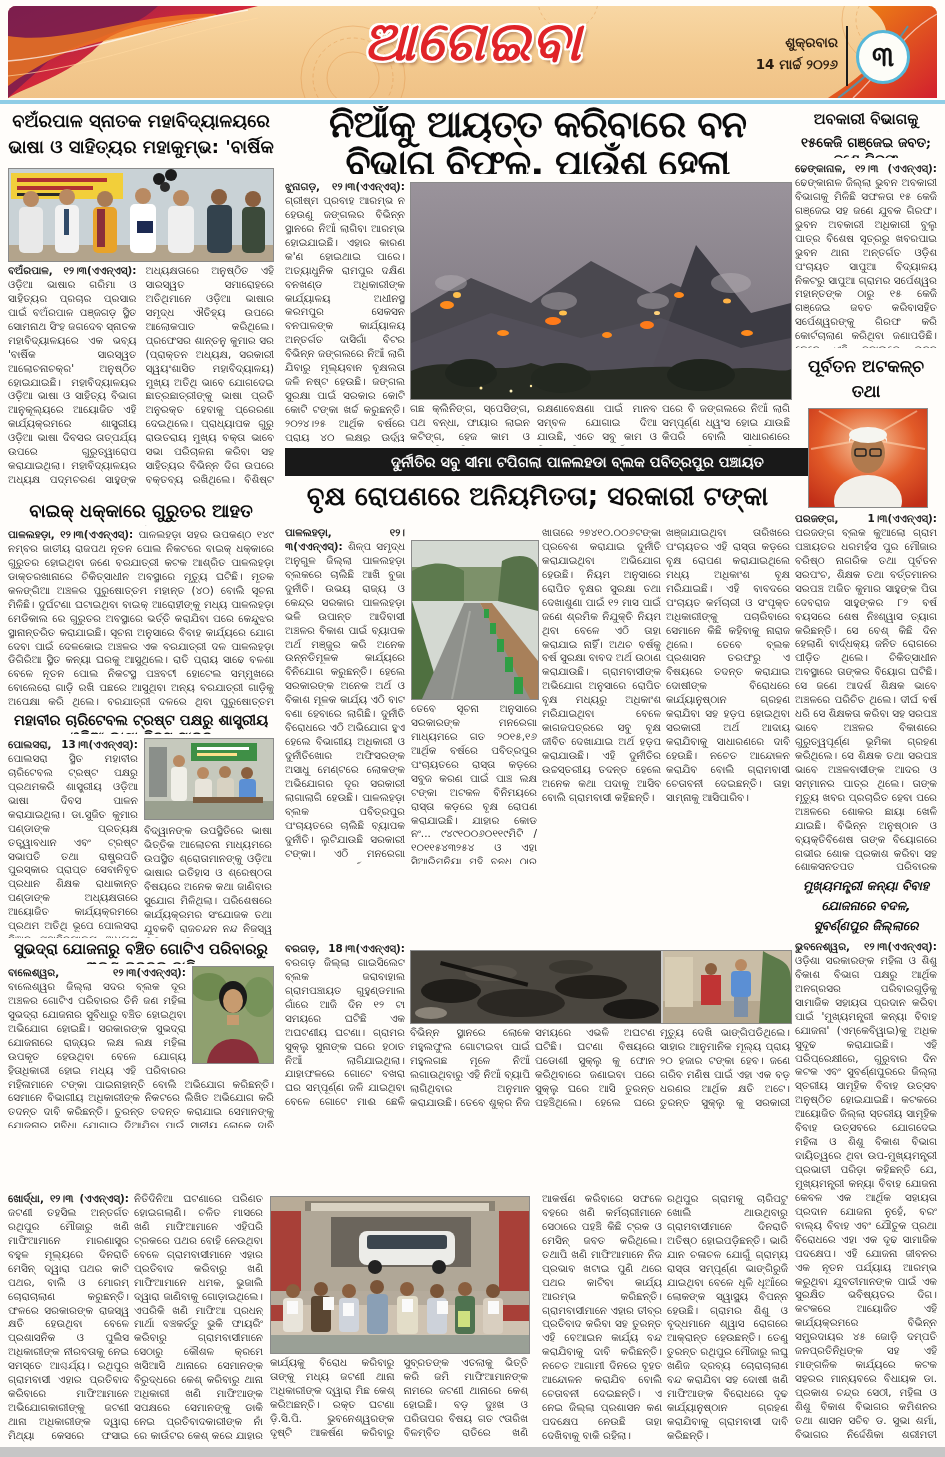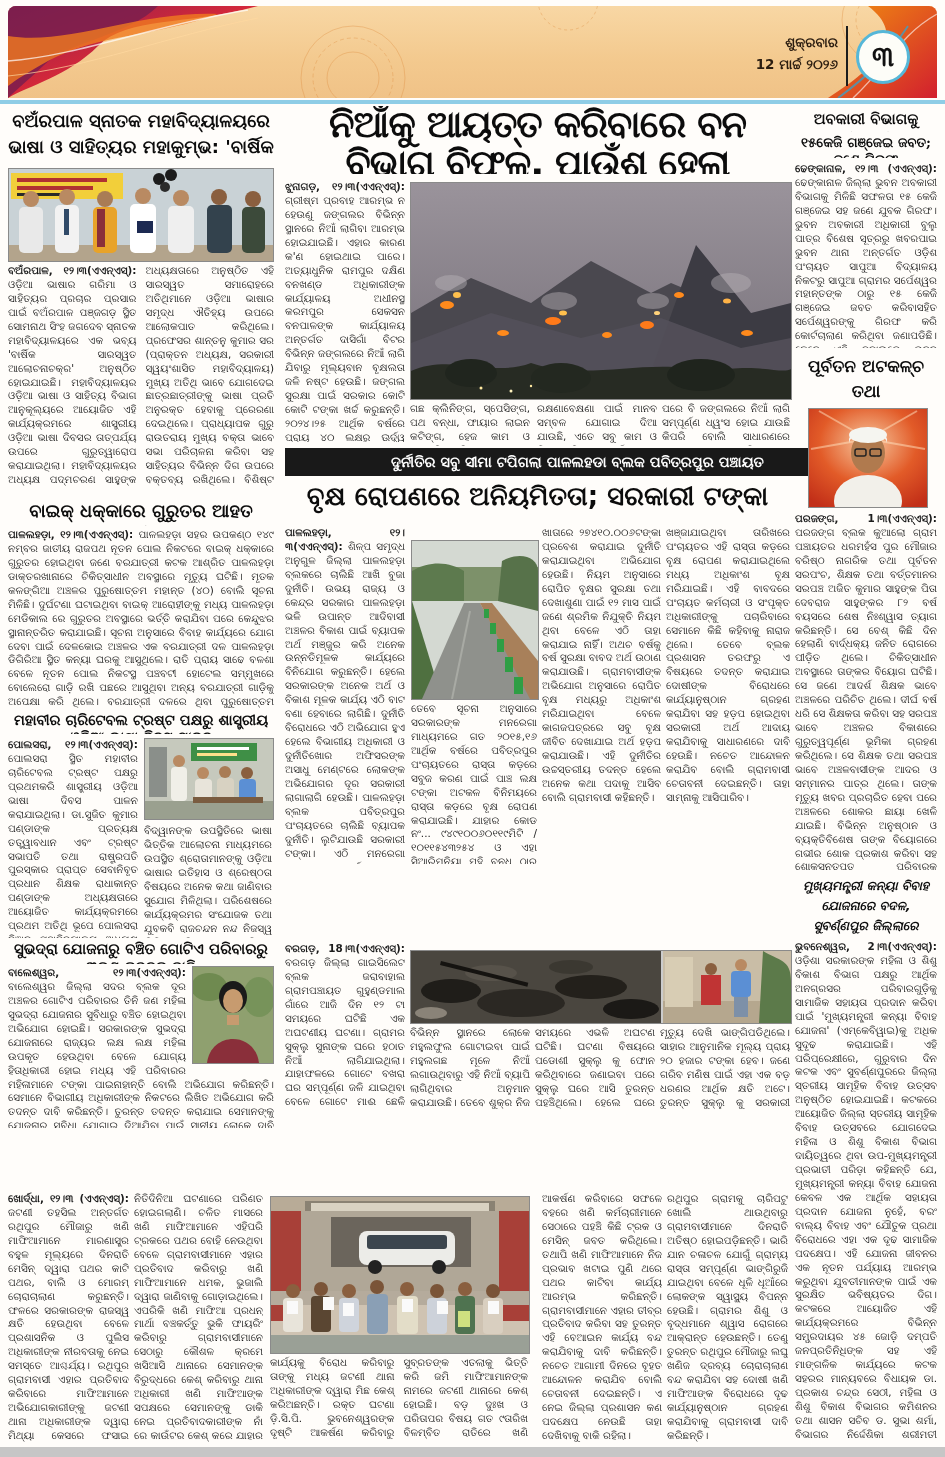--- a/index.html
+++ b/index.html
@@ -61,23 +61,24 @@
         <circle cx="880" cy="14" r="46"></circle>
           <circle cx="880" cy="14" r="32" stroke-dasharray="4 3"></circle>
         <circle cx="560" cy="-6" r="30" stroke-dasharray="3 3"></circle>
       </g>
 
       <path d="M929,0 L860,0 C900,30 870,60 820,92 L929,92 Z" fill="url(#rg-wave)"></path>
       <path d="M929,8 C890,30 880,60 845,92" stroke="#ffffff" stroke-width="1.4" fill="none" opacity=".6"></path>
       <path d="M830,92 C860,70 880,50 900,20" stroke="#2aa8d8" stroke-width="2" fill="none" opacity=".7"></path>
     </svg>
   </div>
+  <div class="abs" id="masthead-title">ଆଗେଇବା</div>
   <div class="abs" id="edition-block">
     <div>ଶୁକ୍ରବାର</div>
-    <div>12 ମାର୍ଚ୍ଚ ୨୦୨୬</div>
+    <div>14 ମାର୍ଚ୍ଚ ୨୦୨୬</div>
   </div>
   <div class="abs" id="edition-divider"></div>
   <div class="abs" id="page-circle">୩</div>
   <div class="abs" id="header-rule"></div>
 
   <div class="abs headline" style="left:8px;top:108px;width:266px;height:58px;font-size:18px;line-height:1.45;">ବଅଁରପାଳ ସ୍ନାତକ ମହାବିଦ୍ୟାଳୟରେ ଭାଷା ଓ ସାହିତ୍ୟର ମହାକୁମ୍ଭ: 'ବାର୍ଷିକ ସାରସ୍ୱତ ଆଲୋଚନାଚକ୍ର'</div>
   <div class="abs photo" style="left:8px;top:168px;width:264px;height:92px;">
     <svg width="264" height="92">
       <rect width="264" height="92" fill="#c9d2d6"></rect>
       <rect y="76" width="264" height="16" fill="#b3a48c"></rect>
@@ -116,21 +117,21 @@
   </div>
 
   <div class="abs headline" style="left:8px;top:500px;width:266px;height:26px;font-size:18px;">ବାଇକ୍ ଧକ୍କାରେ ଗୁରୁତର ଆହତ ବରଯାତ୍ରୀର ମୃତ୍ୟୁ</div>
   <div class="abs body" style="left:8px;top:528px;width:266px;height:180px;">
     <p style="margin:0;"><b class="dateline">ପାଳଲହଡ଼ା, ୧୨।୩(ଏଏନ୍‌ଏସ୍):</b>
     <span>ପାଳଲହଡ଼ା ସହର ଉପକଣ୍ଠ ୧୪୯ ନମ୍ବର ଜାତୀୟ ରାଜପଥ ନୂତନ ପୋଲ ନିକଟରେ ବାଇକ୍ ଧକ୍କାରେ ଗୁରୁତର ହୋଇଥିବା ଜଣେ ବରଯାତ୍ରୀ କଟକ ଆଶ୍ରିତ ପାଳଲହଡ଼ା ଡାକ୍ତରଖାନାରେ ଚିକିତ୍ସାଧୀନ ଅବସ୍ଥାରେ ମୃତ୍ୟୁ ଘଟିଛି। ମୃତକ କଳଙ୍ଗିଆ ଅଞ୍ଚଳର ପୁରୁଷୋତ୍ତମ ମହାନ୍ତ (୪୦) ବୋଲି ସୂଚନା ମିଳିଛି। ଦୁର୍ଘଟଣା ଘଟାଇଥିବା ବାଇକ୍ ଆରୋହୀଙ୍କୁ ମଧ୍ୟ ପାଳଲହଡ଼ା ମେଡିକାଲ ରେ ଗୁରୁତର ଅବସ୍ଥାରେ ଭର୍ତ୍ତି କରାଯିବା ପରେ କେନ୍ଦୁଝର ସ୍ଥାନାନ୍ତରିତ କରାଯାଇଛି। ସୂଚନା ଅନୁସାରେ ବିବାହ କାର୍ଯ୍ୟରେ ଯୋଗ ଦେବା ପାଇଁ ଦେଳକୋଇ ଅଞ୍ଚଳର ଏକ ବରଯାତ୍ରୀ ଦଳ ପାଳଲହଡ଼ା ଡିଗିରିଆ ସ୍ଥିତ କନ୍ୟା ଘରକୁ ଆସୁଥିଲେ। ରାତି ପ୍ରାୟ ସାଢେ ବଳଶା ବେଳେ ନୂତନ ପୋଲ ନିକଟସ୍ଥ ପଞ୍ଚବଟୀ ହୋଟେଲ ସମ୍ମୁଖରେ ବୋଲେରୋ ଗାଡ଼ି ରଖି ପଛରେ ଆସୁଥିବା ଅନ୍ୟ ବରଯାତ୍ରୀ ଗାଡ଼ିକୁ ଅପେକ୍ଷା କରି ଥିଲେ। ବରଯାତ୍ରୀ ଦଳରେ ଥିବା ପୁରୁଷୋତ୍ତମ ମହାନ୍ତ ବୋଲେରୋ ଗାଡିରୁ ଓହ୍ଲାଇ ରାସ୍ତା ପାର୍ଶ୍ୱରେ ଛିଡ଼ା ହୋଇଥିବା ବେଳେ ପାଳଲହଡ଼ା ପଟୁ ବାଇକରେ ଫେରୁଥିବା ଚିତ୍ତବିକ୍ ଗାଁର ଆନନ୍ଦ ମହାପାତ୍ର ବରଯାତ୍ରୀ ପୁରୁଷୋତ୍ତମକୁ ଧକ୍କା ଦେଇଥିଲା। ବାଇକ୍ ଧକ୍କାରେ ଉଭୟ ପୁରୁଷୋତ୍ତମ ଓ ବାଇକ୍ ଆରୋହୀ ଗୁରୁତର ହୋଇ ପଡ଼ିଥିଲେ। ଉଭୟଙ୍କ ପାଳଲହଡ଼ା ଡାକ୍ତରଖାନାରେ ଭର୍ତ୍ତି କରାଯାଇଥିବା ବେଳେ ଆଜି ବରଯାତ୍ରୀ ପୁରୁଷୋତ୍ତମଙ୍କର ଚିକିତ୍ସାଧୀନ ଅବସ୍ଥାରେ ମୃତ୍ୟୁ ଘଟିଛି। ଦୁର୍ଘଟଣା ରେ ଗୁରୁତର ବାଇକ୍ ଆରୋହୀଙ୍କୁ କେନ୍ଦୁଝର ଡାକ୍ତରଖାନା ସ୍ଥାନାନ୍ତରିତ କରାଯାଇଛି। ପୋଲିସ୍ ତଦନ୍ତ ଜାରି ରଖିଛି।</span></p>
   </div>
 
   <div class="abs headline" style="left:8px;top:712px;width:266px;height:22px;font-size:14.5px;">ମହାବୀର ଚାରିଟେବଲ ଟ୍ରଷ୍ଟ ପକ୍ଷରୁ ଶାସ୍ତ୍ରୀୟ ଓଡ଼ିଆ ଭାଷା ଦିବସ ପାଳନ</div>
   <div class="abs body" style="left:8px;top:738px;width:130px;height:200px;">
-    <p style="margin:0;"><b class="dateline">ପୋଲସରା, ୧୨।୩(ଏଏନ୍‌ଏସ୍):</b>
+    <p style="margin:0;"><b class="dateline">ପୋଲସରା, 13।୩(ଏଏନ୍‌ଏସ୍):</b>
     <span>ପୋଲସରା ସ୍ଥିତ ମହାବୀର ଚାରିଟେବଲ ଟ୍ରଷ୍ଟ ପକ୍ଷରୁ ପ୍ରଥମକରି ଶାସ୍ତ୍ରୀୟ ଓଡ଼ିଆ ଭାଷା ଦିବସ ପାଳନ କରାଯାଇଥିଲା। ଡା.ସୁଜିତ କୁମାର ପଣ୍ଡାଙ୍କ ପ୍ରତ୍ୟକ୍ଷ ତତ୍ତ୍ୱାବଧାନ ଏବଂ ଟ୍ରଷ୍ଟ ସଭାପତି ତଥା ରାଷ୍ଟ୍ରପତି ପୁରସ୍କାର ପ୍ରାପ୍ତ ସେବାନିବୃତ ପ୍ରଧାନ ଶିକ୍ଷକ ରାଧାକାନ୍ତ ପଣ୍ଡାଙ୍କ ଅଧ୍ୟକ୍ଷତାରେ ଆୟୋଜିତ କାର୍ଯ୍ୟକ୍ରମରେ ପ୍ରଥମ ଅତିଥି ଭୂପେ ପୋଲସରା ବିଜ୍ଞାନ ମହାବିଦ୍ୟାଳୟ ଅଧ୍ୟକ୍ଷ ଡ. ଦିଲୀପ କୁମାର ନାୟକ, ମୁଖ୍ୟ ବକ୍ତା ରୂପେ ଅବସର ପ୍ରାପ୍ତ ଶିକ୍ଷକ ଦୁର୍ଗାପ୍ରସାଦ ମହାପାତ୍ର ଏବଂ ସମ୍ମାନିତ ଅତିଥି ରୂପେ ଶିକ୍ଷାବିତ୍ ଯୁଧିଷ୍ଠିର ପଣ୍ଡା, ଆଇନଜୀବୀ ସନ୍ୟାସୀ ସାହୁ ଓ କବିଷ ସାମାଜିକ ସନ୍ତୋଷ କୁମାର ପଣ୍ଡା ପ୍ରମୁଖ ଯୋଗ ଦେଇଥିଲେ। ଏହି ଅବସରରେ ଭାଷା</span></p>
   </div>
   <div class="abs photo" style="left:144px;top:738px;width:128px;height:80px;">
     <svg width="128" height="80">
       <rect width="128" height="80" fill="#c6c9bd"></rect>
       <rect y="62" width="128" height="18" fill="#9aa08f"></rect>
       <rect x="46" y="4" width="66" height="18" fill="#3f8f46"></rect>
       <rect x="52" y="8" width="52" height="3" fill="#fff"></rect>
         <rect x="52" y="14" width="40" height="3" fill="#ffe08a"></rect>
       <rect x="4" y="8" width="18" height="50" fill="#8a8f8a"></rect>
@@ -314,21 +315,21 @@
       <rect x="61" y="40" width="11" height="7" rx="2" fill="none" stroke="#222" stroke-width="1.5"></rect>
     </svg>
   </div>
   <div class="abs body" style="left:795px;top:512px;width:142px;height:358px;">
     <p style="margin:0;"><b class="dateline">ପରଜଙ୍ଗ, 1।୩(ଏଏନ୍‌ଏସ୍):</b>
     <span>ପରଜଙ୍ଗ ବ୍ଲକ କୁଆଲୋ ଗ୍ରାମ ପଞ୍ଚାୟତର ଧରମହଁସ ପୁର ମୌଜାର ବରିଷ୍ଠ ନାଗରିକ ତଥା ପୂର୍ବତନ ସରପଂଚ, ଶିକ୍ଷକ ତଥା ବର୍ତ୍ତମାନର ସରପଞ୍ଚ ଅଜିତ କୁମାର ସାହୁଙ୍କ ପିତା ଦେବରାଜ ସାହୁଙ୍କର ୮୨ ବର୍ଷ ବୟସରେ ଶେଷ ନିଃଶ୍ୱାସ ତ୍ୟାଗ କରିଛନ୍ତି। ସେ ବେଶ୍ କିଛି ଦିନ ହେଲାଣି ବାର୍ଦ୍ଧକ୍ୟ ଜନିତ ରୋଗରେ ପୀଡ଼ିତ ଥିଲେ। ଚିକିତ୍ସାଧୀନ ଅବସ୍ଥାରେ ତାଙ୍କର ବିୟୋଗ ଘଟିଛି। ସେ ଜଣେ ଆଦର୍ଶ ଶିକ୍ଷକ ଭାବେ ଅଞ୍ଚଳରେ ପରିଚିତ ଥିଲେ। ଦୀର୍ଘ ବର୍ଷ ଧରି ସେ ଶିକ୍ଷକତା କରିବା ସହ ସରପଞ୍ଚ ଭାବେ ଅଞ୍ଚଳର ବିକାଶରେ ଗୁରୁତ୍ୱପୂର୍ଣ୍ଣ ଭୂମିକା ଗ୍ରହଣ କରିଥିଲେ। ସେ ଶିକ୍ଷକ ତଥା ସରପଞ୍ଚ ଭାବେ ଅଞ୍ଚଳବାସୀଙ୍କ ଆଦର ଓ ସମ୍ମାନର ପାତ୍ର ଥିଲେ। ତାଙ୍କ ମୃତ୍ୟୁ ଖବର ପ୍ରଚାରିତ ହେବା ପରେ ଅଞ୍ଚଳରେ ଶୋକର ଛାୟା ଖେଳି ଯାଇଛି। ବିଭିନ୍ନ ଅନୁଷ୍ଠାନ ଓ ବ୍ୟକ୍ତିବିଶେଷ ତାଙ୍କ ବିୟୋଗରେ ଗଭୀର ଶୋକ ପ୍ରକାଶ କରିବା ସହ ଶୋକସନ୍ତପ୍ତ ପରିବାରକୁ ସମବେଦନା ଜଣାଇଛନ୍ତି। ତାଙ୍କ ବିୟୋଗରେ ଅଞ୍ଚଳରେ ଶୋକର ଛାୟା ଖେଳି ଯାଇଛି।</span></p>
   </div>
 
   <div class="abs headline" style="left:795px;top:876px;width:142px;height:58px;font-size:12.5px;font-style:italic;line-height:1.6;">ମୁଖ୍ୟମନ୍ତ୍ରୀ କନ୍ୟା ବିବାହ ଯୋଜନାରେ ବଦଳ, ସୁବର୍ଣ୍ଣପୁର ଜିଲ୍ଲାରେ ସାମୂହିକ ବିବାହ ଆୟୋଜିତ</div>
   <div class="abs body" style="left:795px;top:940px;width:142px;height:498px;">
-    <p style="margin:0;"><b class="dateline">ଭୁବନେଶ୍ୱର, 2।୩(ଏଏନ୍‌ଏସ୍):</b>
+    <p style="margin:0;"><b class="dateline">ଭୁବନେଶ୍ୱର, ୧୨।୩(ଏଏନ୍‌ଏସ୍):</b>
     <span>ଓଡ଼ିଶା ସରକାରଙ୍କ ମହିଳା ଓ ଶିଶୁ ବିକାଶ ବିଭାଗ ପକ୍ଷରୁ ଆର୍ଥିକ ଅନଗ୍ରସର ପରିବାରଗୁଡ଼ିକୁ ସାମାଜିକ ସହାୟତା ପ୍ରଦାନ କରିବା ପାଇଁ 'ମୁଖ୍ୟମନ୍ତ୍ରୀ କନ୍ୟା ବିବାହ ଯୋଜନା' (ଏମ୍‌କେବିୱାଇ)କୁ ଅଧିକ ସୁଦୃଢ କରାଯାଇଛି। ଏହି ପରିପ୍ରେକ୍ଷୀରେ, ଗୁରୁବାର ଦିନ କଟକ ଏବଂ ସୁବର୍ଣ୍ଣପୁରରେ ଜିଲ୍ଲା ସ୍ତରୀୟ ସାମୂହିକ ବିବାହ ଉତ୍ସବ ଅନୁଷ୍ଠିତ ହୋଇଯାଇଛି। କଟକରେ ଆୟୋଜିତ ଜିଲ୍ଲା ସ୍ତରୀୟ ସାମୂହିକ ବିବାହ ଉତ୍ସବରେ ଯୋଗଦେଇ ମହିଳା ଓ ଶିଶୁ ବିକାଶ ବିଭାଗ ଦାୟିତ୍ୱରେ ଥିବା ଉପ-ମୁଖ୍ୟମନ୍ତ୍ରୀ ପ୍ରଭାତୀ ପରିଡ଼ା କହିଛନ୍ତି ଯେ, ମୁଖ୍ୟମନ୍ତ୍ରୀ କନ୍ୟା ବିବାହ ଯୋଜନା କେବଳ ଏକ ଆର୍ଥିକ ସହାୟତା ପ୍ରଦାନ ଯୋଜନା ନୁହେଁ, ବରଂ ବାଲ୍ୟ ବିବାହ ଏବଂ ଯୌତୁକ ପ୍ରଥା ବିରୋଧରେ ଏହା ଏକ ଦୃଢ ସାମାଜିକ ପଦକ୍ଷେପ। ଏହି ଯୋଜନା ଜୀବନର ଏକ ନୂତନ ପର୍ଯ୍ୟାୟ ଆରମ୍ଭ କରୁଥିବା ଯୁବତୀମାନଙ୍କ ପାଇଁ ଏକ ସୁରକ୍ଷିତ ଭବିଷ୍ୟତର ଦିଗ। କଟକରେ ଆୟୋଜିତ ଏହି କାର୍ଯ୍ୟକ୍ରମରେ ବିଭିନ୍ନ ସମ୍ପ୍ରଦାୟର ୪୫ ଜୋଡ଼ି ଦମ୍ପତି ଜନପ୍ରତିନିଧିଙ୍କ ସହ ଏହି ମାଙ୍ଗଳିକ କାର୍ଯ୍ୟରେ କଟକ ସହରର ମାନ୍ୟବରେ ବିଧାୟକ ଡା. ପ୍ରକାଶ ଚନ୍ଦ୍ର ସେଠୀ, ମହିଳା ଓ ଶିଶୁ ବିକାଶ ବିଭାଗର କମିଶନର ତଥା ଶାସନ ସଚିବ ଡ. ସୁଭା ଶର୍ମା, ବିଭାଗର ନିର୍ଦ୍ଦେଶିକା ଶ୍ରୀମତୀ ମୋନିଶା ବାନାର୍ଜୀ, ବିଭାଗର ଅନ୍ୟ ଅଧିକାରୀଗଣ, କଟକର ଜିଲ୍ଲାପାଳ ଦତ୍ତାତ୍ରେୟ ଭାଉସାହେବ ଶିନ୍ଦେ, ସିଏମ୍‌ସି କମିଶନର ଅନିର୍ବାଣ ରଥ ସହୋଦା ଏବଂ ଅନ୍ୟ ମାନ୍ୟଗଣ୍ୟ ବ୍ୟକ୍ତିଗଣ ଉପସ୍ଥିତ ଥିଲେ। ଉପ-ମୁଖ୍ୟମନ୍ତ୍ରୀ ବ୍ୟକ୍ତିଗତ ଭାବେ ନବଦମ୍ପତିଙ୍କ ସହ ଆଲୋଚନା କରି ସେମାନଙ୍କୁ ଆଶୀର୍ବାଦ ପ୍ରଦାନ କରିବା ସହ ପାରସ୍ପରିକ ସହଯୋଗ, ବୁଝାମଣା ଏବଂ ସମାନତା ଭିତ୍ତିରେ ପରିବାର ଗଠନ କରିବାକୁ ପରାମର୍ଶ ଦେଇଛନ୍ତି। ସେହିପରି ସୁବର୍ଣ୍ଣପୁର ଜିଲ୍ଲା ପ୍ରଶାସନ ପକ୍ଷରୁ ଶଙ୍କର ସ୍ଥିତ କଳ୍ୟାଣ ମଣ୍ଡପଠାରେ ମଧ୍ୟ ମୁଖ୍ୟମନ୍ତ୍ରୀ କନ୍ୟା ବିବାହ ଯୋଜନାରେ ଏକ ଜିଲ୍ଲା ସ୍ତରୀୟ ସାମୂହିକ ବିବାହ ଉତ୍ସବ ଅନୁଷ୍ଠିତ ହୋଇଯାଇଛି।</span></p>
   </div>
 
   <div class="abs body" style="left:8px;top:1192px;width:121px;height:252px;">
     <p style="margin:0;"><b class="dateline">ଖୋର୍ଦ୍ଧା, ୧୨।୩ (ଏଏନ୍‌ଏସ୍):</b>
     <span>ଜଟଣୀ ତହସିଲ ଅନ୍ତର୍ଗତ ରଥିପୁର ମୌଜାରୁ ଖଣି ମାଫିଆମାନେ ମାରଣାସ୍ତ୍ର ବହୁଳ ମୂଲ୍ୟରେ ଦିନରାତି ମେସିନ୍ ଦ୍ୱାରା ପଥର କାଟି ପଥର, ବାଲି ଓ ମୋରମ୍ ଚୋରାଚାଲାଣ କରୁଛନ୍ତି। ଫଳରେ ସରକାରଙ୍କ ରାଜସ୍ୱ କ୍ଷତି ହେଉଥିବା ବେଳେ ପ୍ରଶାସନିକ ଓ ପୁଲିସ ଅଧିକାରୀଙ୍କ ନୀରବତାକୁ ନେଇ ସମସ୍ତେ ଆଶ୍ଚର୍ଯ୍ୟ। ରଥିପୁର ଗ୍ରାମବାସୀ ଏହାର ପ୍ରତିବାଦ କରିବାରେ ମାଫିଆମାନେ ଅଭିଯୋଗକାରୀଙ୍କୁ ଜଟଣୀ ଥାନା ଅଧିକାରୀଙ୍କ ଦ୍ୱାରା ମିଥ୍ୟା କେସରେ ଫସାଇ ହଇରାଣ କରୁଥିବା ପ୍ରତିବାଦରେ ଆଜି ସ୍ଥାନୀୟ ଲୋକ ଜିଲ୍ଲାପାଳଙ୍କୁ ଲିଖିତ ଅଭିଯୋଗ କରିଛନ୍ତି। ପ୍ରକାଶଥାଉକି, ରଥିପୁର ମୌଜାରୁ ଖଣି ମାଫିଆମାନଙ୍କ ସାରା ଦିନରାତି ମେସିନ୍ ଦ୍ୱାରା ପଥର କାଟି ପଥର, ବାଲି ଓ ମୋରମ୍ ଚୋରିକରିବା</span></p>
   </div>
   <div class="abs body" style="left:134px;top:1192px;width:129px;height:252px;">ନିତିଦିନିଆ ଘଟଣାରେ ପରିଣତ ହୋଇଗଲାଣି। ଚଳିତ ମାସରେ ଖଣି ମାଫିଆମାନେ ଏହିପରି ଟ୍ରକରେ ପଥର ବୋହି ନେଉଥିବା ବେଳେ ଗ୍ରାମବାସୀମାନେ ଏହାର ପ୍ରତିବାଦ କରିବାରୁ ଖଣି ମାଫିଆମାନେ ଧମକ, ଭୁଜାଲି ଦ୍ୱାରା ଜାଣିବାକୁ ଗୋଡ଼ାଇଥିଲେ। ଏପରିକି ଖଣି ମାଫିଆ ପ୍ରଧନ୍ ମାର୍ଥା ବଞ୍ଚକର୍ତ୍ତୁ ଭୁକି ଫାୟରିଂ କରିବାରୁ ଗ୍ରାମବାସୀମାନେ ସେଠାରୁ କୌଶଳ କ୍ରମେ ଖସିଆସି ଥାନାରେ ସେମାନଙ୍କ ବିରୁଦ୍ଧରେ କେଶ୍ କରିବାରୁ ଥାନା ଅଧିକାରୀ ଖଣି ମାଫିଆଙ୍କ ସପକ୍ଷରେ ସେମାନଙ୍କୁ ଡାକି ନେଇ ପ୍ରତିବାଦକାରୀଙ୍କ ନାଁ ରେ କାଉଁଟର କେଶ୍ କରେ ଯାହାର କେଶ୍ ନଂ ୬୬୭ ଓ ୬୬୩ ତା୦୮.୦୩.୨୦୨୩ ରହିଥିଲା। ଏପରିକି ରଥିପୁରର ଜଣେ ଶିକ୍ଷିତ ଯୁବକ ସୁବ୍ରତ ଜେନା ବେଆଇନ ଖଣି ଖନନ</div>
   <div class="abs photo" style="left:270px;top:1196px;width:258px;height:156px;">
     <svg width="258" height="156">

